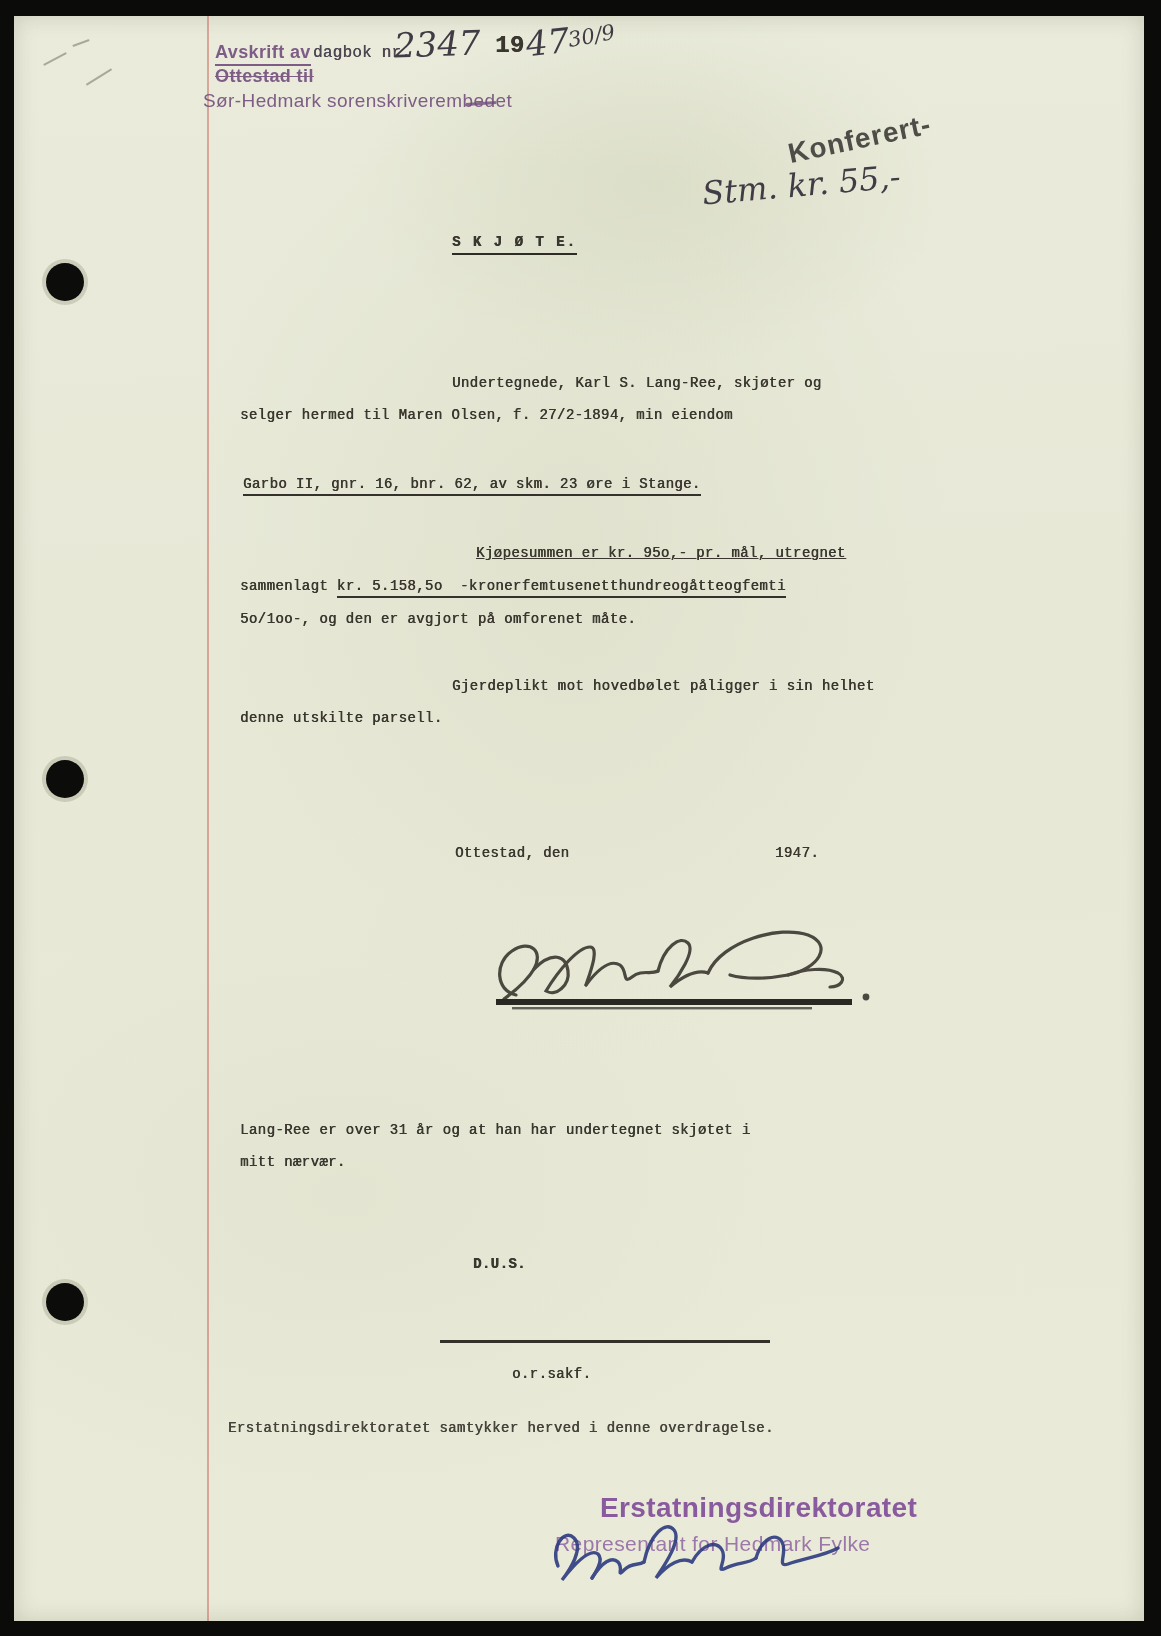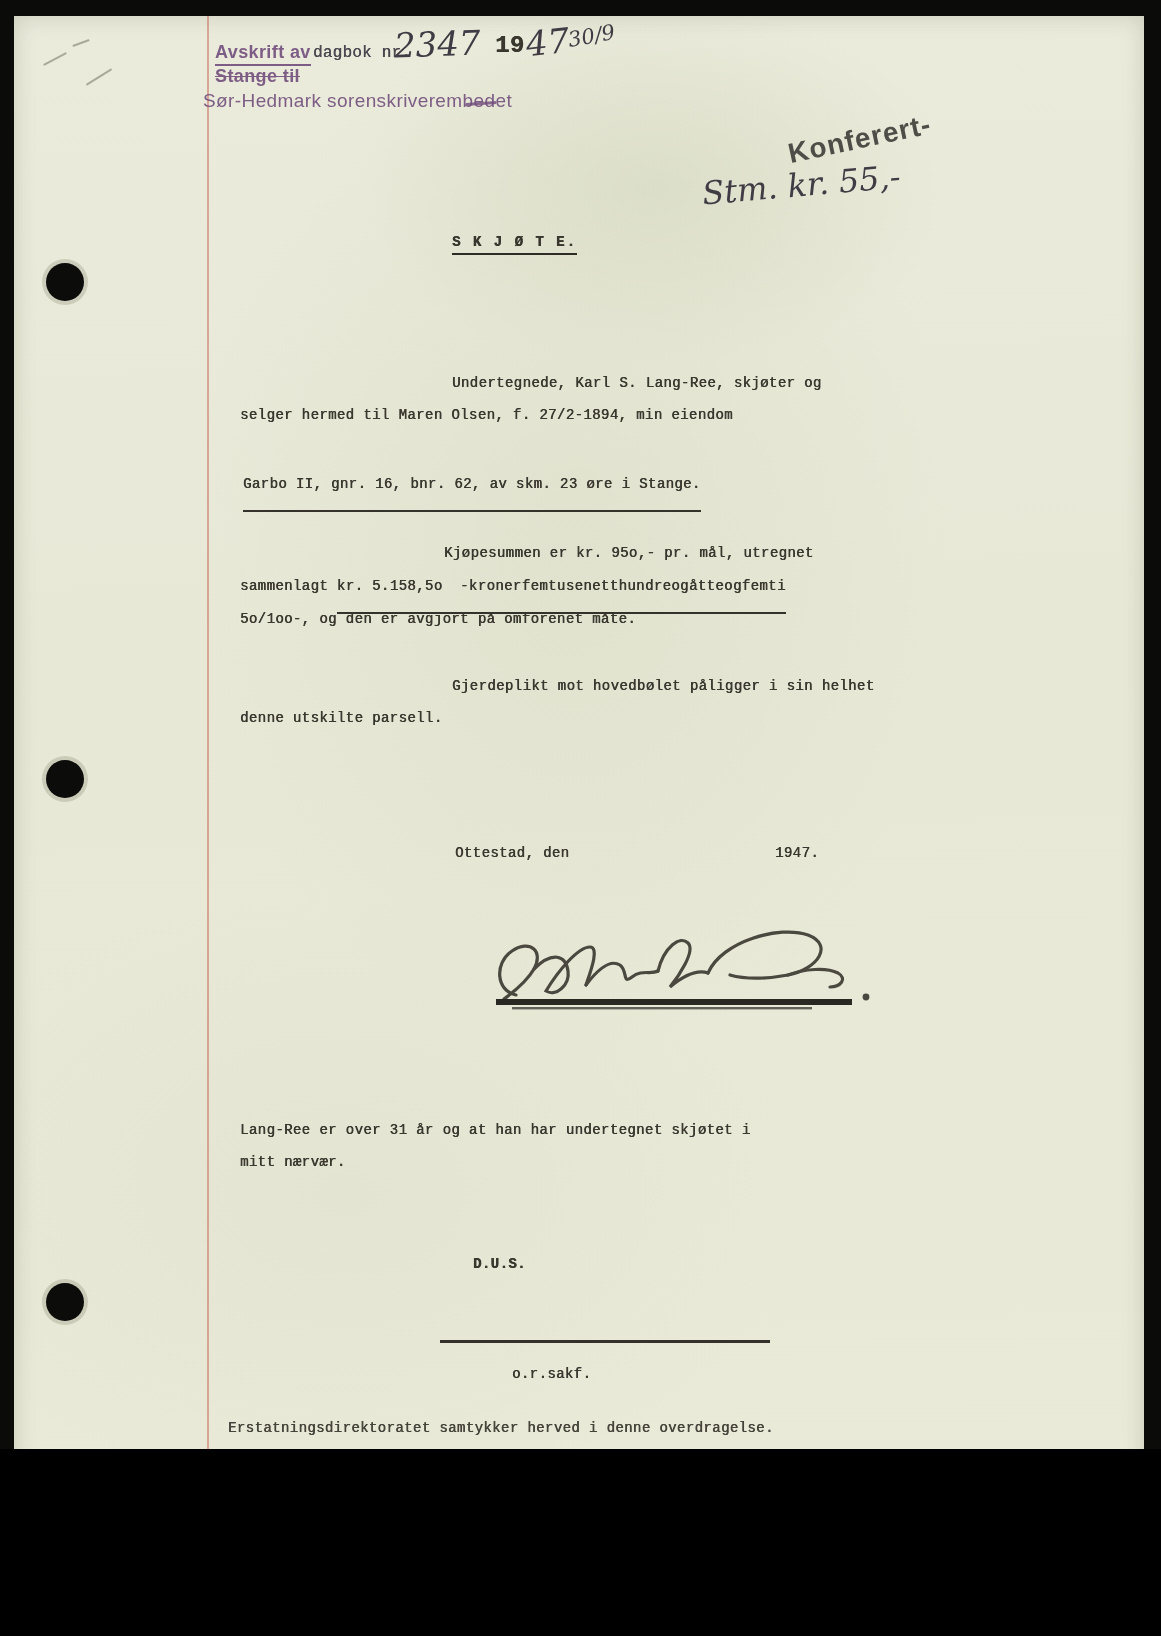--- a/index.html
+++ b/index.html
@@ -1,30 +1,30 @@
 <!DOCTYPE html>
 <html><head>
 <meta charset="utf-8">
 <style>
   html,body{margin:0;padding:0;background:#000;}
-  #scan{position:relative;width:1161px;height:1449px;background:#0b0b0a;overflow:hidden;}
+  #scan{position:relative;width:1161px;height:1636px;background:#0b0b0a;overflow:hidden;}
   #paper{position:absolute;left:14px;top:16px;width:1130px;height:1605px;
     background:#e9ead9;
     background-image:
       radial-gradient(ellipse 420px 260px at 640px 170px, rgba(205,210,182,.45), rgba(0,0,0,0) 70%),
       radial-gradient(ellipse 500px 700px at 560px 520px, rgba(208,212,186,.30), rgba(0,0,0,0) 75%),
       radial-gradient(ellipse 600px 400px at 330px 1180px, rgba(214,217,194,.28), rgba(0,0,0,0) 75%),
       linear-gradient(178deg,#eaebdb 0%,#e7e8d6 40%,#e9ead8 100%);
     box-shadow: inset 0 0 22px rgba(60,60,40,.18);
   }
   .abs{position:absolute;}
   .typed{font-family:"Liberation Mono","DejaVu Sans Mono",monospace;color:#3a372f;
     font-size:14px;letter-spacing:.4px;white-space:pre;text-shadow:.5px 0 0 currentColor;}
   .typed.small{font-size:16px;letter-spacing:.2px;color:#4c4750;text-shadow:.3px 0 0 currentColor;}
-  .u{border-bottom:2.5px solid #35322b;padding-bottom:18px;}
+  .u{border-bottom:2.5px solid #35322b;padding-bottom:2px;}
   .stampP{font-family:"Liberation Sans",sans-serif;color:#6f4a7b;opacity:.88;letter-spacing:.4px;white-space:pre;}
   .stampP.big{color:#7c4796;}
   .hand{font-family:"DejaVu Serif",serif;font-style:italic;color:#403b44;white-space:pre;}
   .konf{font-family:"Liberation Sans",sans-serif;font-weight:bold;color:#3e3d39;opacity:.9;
     font-size:28px;letter-spacing:1px;transform:rotate(-12deg);transform-origin:left bottom;white-space:pre;}
   .hole{position:absolute;width:38px;height:38px;border-radius:50%;background:#0c0c0b;
     box-shadow:0 0 0 4px rgba(120,120,95,.25);}
   .redline{position:absolute;top:0;bottom:0;width:2px;background:rgba(201,110,96,.55);}
   .scratch{position:absolute;background:#8d8d7c;opacity:.7;border-radius:2px;}
   .strikebar{position:absolute;background:#6f4a7b;opacity:.8;}
@@ -41,41 +41,41 @@
 
     <div class="hole" style="left:32px;top:247px;"></div>
     <div class="hole" style="left:32px;top:744px;"></div>
     <div class="hole" style="left:32px;top:1267px;"></div>
 
     <div class="scratch" style="left:28px;top:42px;width:26px;height:2px;transform:rotate(-28deg);"></div>
     <div class="scratch" style="left:58px;top:26px;width:18px;height:2px;transform:rotate(-20deg);"></div>
     <div class="scratch" style="left:70px;top:60px;width:30px;height:2px;transform:rotate(-32deg);"></div>
 
     <div class="abs stampP" style="left:201px;top:26px;font-size:18px;font-weight:bold;border-bottom:2px solid #6f4a7b;padding-bottom:1px;">Avskrift av</div>
-    <div class="abs stampP" style="left:201px;top:50px;font-size:18px;font-weight:bold;text-decoration:line-through;">Stange til</div>
+    <div class="abs stampP" style="left:201px;top:50px;font-size:18px;font-weight:bold;text-decoration:line-through;">Ottestad til</div>
     <div class="abs stampP" style="left:189px;top:74px;font-size:19px;">Sør-Hedmark sorenskriverembedet</div>
     <div class="strikebar" style="left:452px;top:86px;width:30px;height:3px;transform:rotate(-4deg);"></div>
 
     <div class="abs typed small" style="left:299px;top:28px;">dagbok nr.</div>
     <div class="abs hand" style="left:380px;top:8px;font-size:34px;transform:rotate(-2deg);">2347</div>
     <div class="abs typed" style="left:481px;top:16px;font-size:24px;font-weight:bold;">19</div>
     <div class="abs hand" style="left:512px;top:6px;font-size:34px;transform:rotate(-6deg);">47</div>
     <div class="abs hand" style="left:554px;top:8px;font-size:21px;transform:rotate(-10deg);">30/9</div>
 
     <div class="abs konf" style="left:778px;top:122px;">Konferert-</div>
     <div class="abs hand" style="left:688px;top:150px;font-size:32px;transform:rotate(-5deg);">Stm. kr. 55,-</div>
 
     <div class="abs typed" style="left:438px;top:218px;font-weight:bold;letter-spacing:2px;border-bottom:2.5px solid #2f2c26;padding-bottom:3px;">S K J Ø T E.</div>
 
     <div class="abs typed" style="left:438px;top:359px;">Undertegnede, Karl S. Lang-Ree, skjøter og</div>
     <div class="abs typed" style="left:226px;top:391px;">selger hermed til Maren Olsen, f. 27/2-1894, min eiendom</div>
 
     <div class="abs typed" style="left:229px;top:460px;"><span class="u">Garbo II, gnr. 16, bnr. 62, av skm. 23 øre i Stange.</span></div>
 
-    <div class="abs typed" style="left:430px;top:529px;">Kjøpesummen er kr. 95o,- pr. mål, utregnet</div>
+    <div class="abs typed" style="left:462px;top:529px;text-decoration:underline;">Kjøpesummen er kr. 95o,- pr. mål, utregnet</div>
     <div class="abs typed" style="left:226px;top:562px;"><span>sammenlagt </span><span class="u">kr. 5.158,5o  -kronerfemtusenetthundreogåtteogfemti</span></div>
     <div class="abs typed" style="left:226px;top:595px;">5o/1oo-, og den er avgjort på omforenet måte.</div>
 
     <div class="abs typed" style="left:438px;top:662px;">Gjerdeplikt mot hovedbølet påligger i sin helhet</div>
     <div class="abs typed" style="left:226px;top:694px;">denne utskilte parsell.</div>
 
     <div class="abs typed" style="left:441px;top:829px;">Ottestad, den</div>
     <div class="abs typed" style="left:761px;top:829px;">1947.</div>
 
     <div class="abs" style="left:468px;top:895px;width:400px;height:110px;" title="Karl S. Lang-Ree">

